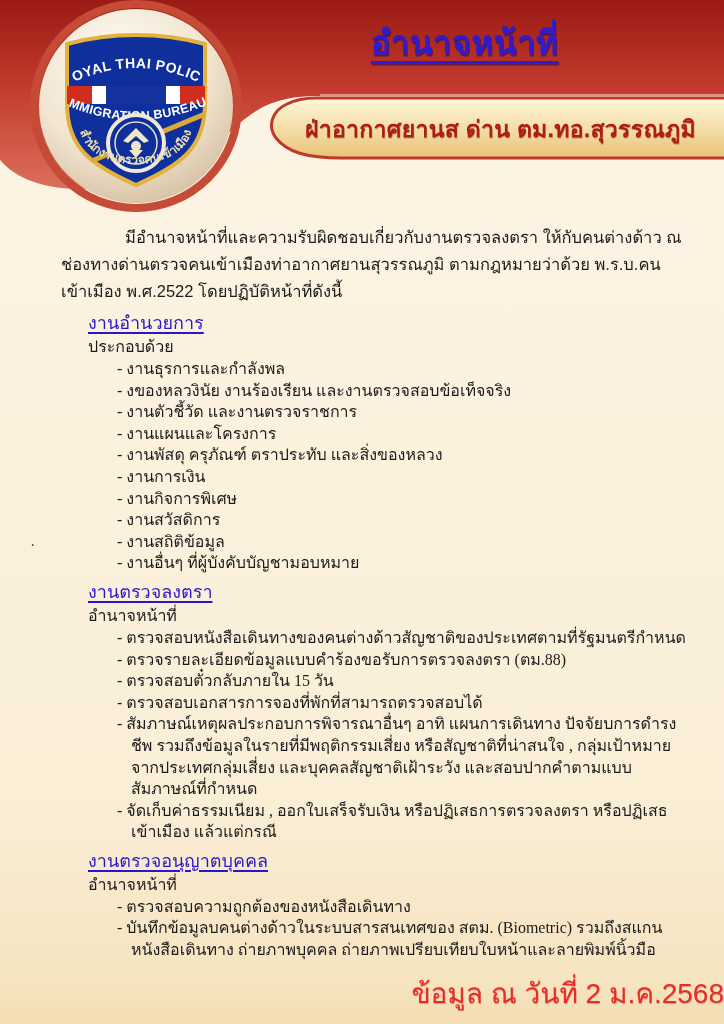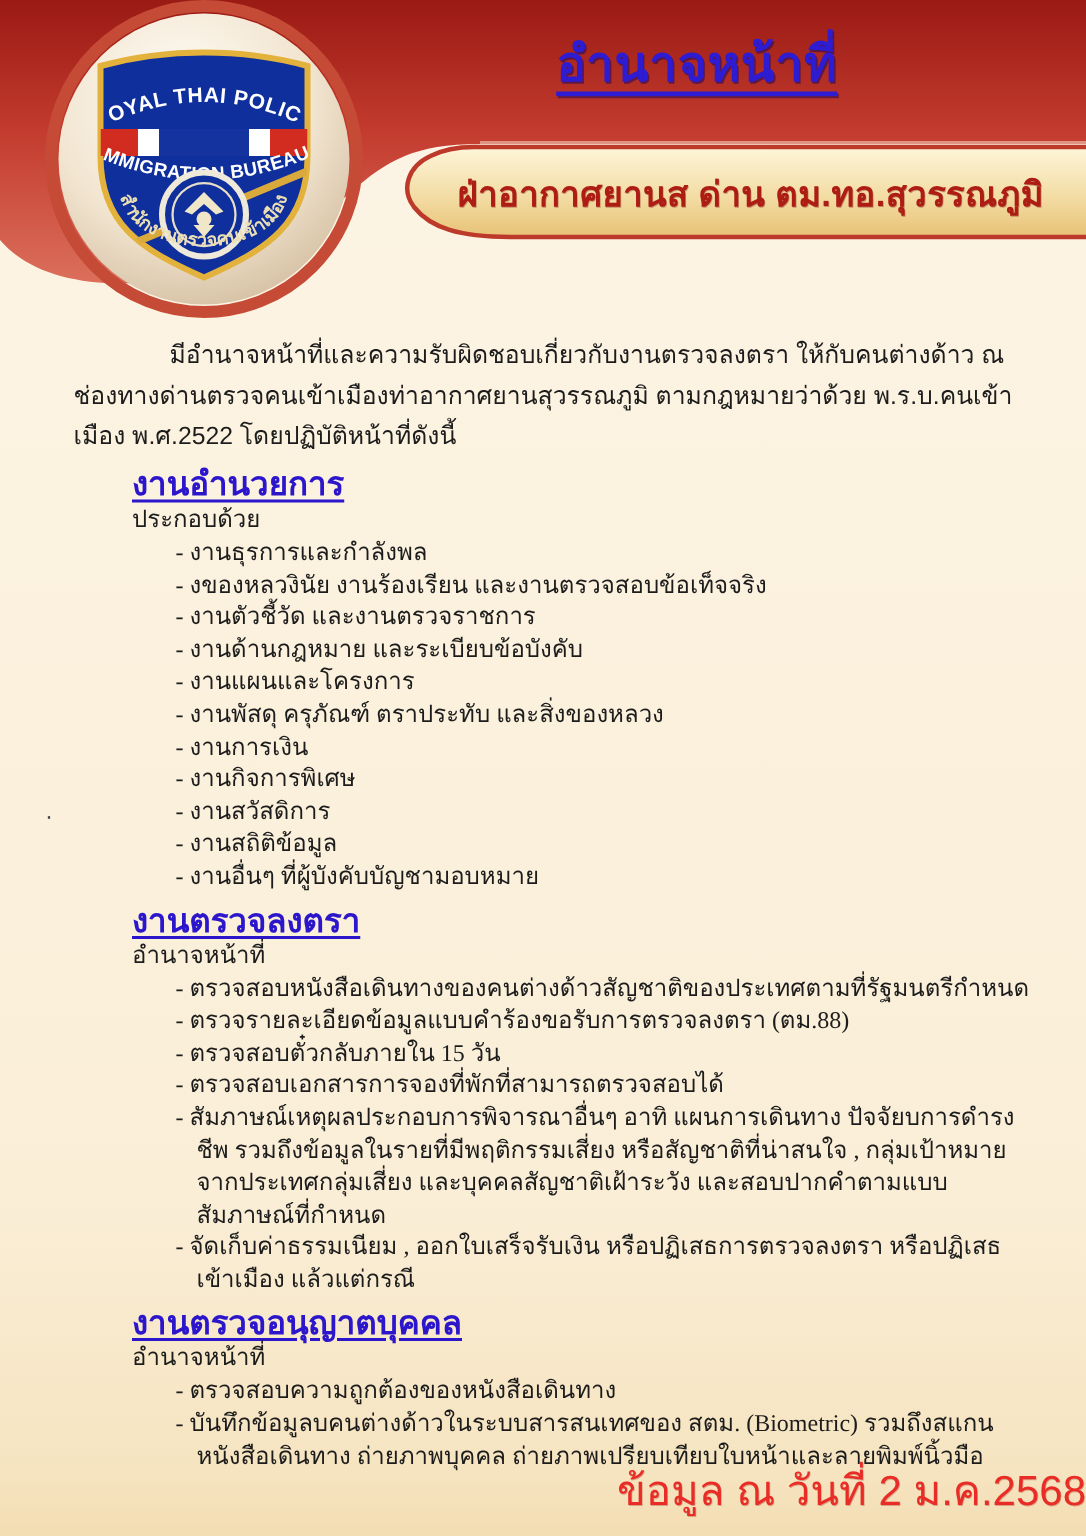--- a/index.html
+++ b/index.html
@@ -29,25 +29,25 @@
   .banner-text{
     position:absolute;top:106px;left:285px;right:8px;height:46px;
     display:flex;align-items:center;justify-content:center;
     font-size:23px;font-weight:800;
     color:#ad1d14;
     text-shadow:.5px 1px 0 rgba(120,15,8,.35);
     letter-spacing:.3px;
   }
   
   .content{position:absolute;top:212px;left:0;right:0;padding:12px 38px 0 45px;font-size:16px;}
-  .intro{margin:0 0 4px 4px;line-height:27px;text-indent:64px;font-size:16.5px;}
+  .intro{margin:0 0 4px 16px;line-height:27px;text-indent:64px;font-size:16.5px;}
   .section{margin:7px 0 0 43px;}
   .section-heading{
     margin:0 0 2px 0;
-    font-size:22px;font-weight:bold;line-height:22px;
+    font-size:18px;font-weight:normal;line-height:22px;
     color:#2b16cb;
     text-decoration:underline;
     text-decoration-thickness:1.5px;
     text-underline-offset:3px;
   }
   .section-sub{margin:0;line-height:22px;}
   ul.items{list-style:none;margin:0 0 0 29px;padding:0;font-family:Liberation Serif, serif;}
   ul.items li{
     line-height:21.6px;
     padding-left:14px;text-indent:-14px;
@@ -146,21 +146,20 @@
     <p class="intro">มีอำนาจหน้าที่และความรับผิดชอบเกี่ยวกับงานตรวจลงตรา ให้กับคนต่างด้าว ณ ช่องทางด่านตรวจคนเข้าเมืองท่าอากาศยานสุวรรณภูมิ ตามกฎหมายว่าด้วย พ.ร.บ.คนเข้าเมือง พ.ศ.2522 โดยปฏิบัติหน้าที่ดังนี้</p>
 
     <div class="section">
       <div class="section-heading">งานอำนวยการ</div>
       <p class="section-sub">ประกอบด้วย</p>
       <ul class="items">
 
       <li>- งานธุรการและกำลังพล</li>
           <li>- งของหลวงินัย งานร้องเรียน และงานตรวจสอบข้อเท็จจริง</li>
           <li>- งานตัวชี้วัด และงานตรวจราชการ</li>
-          <li>- งานด้านกฎหมาย และระเบียบข้อบังคับ</li>
           <li>- งานแผนและโครงการ</li>
           <li>- งานพัสดุ ครุภัณฑ์ ตราประทับ และสิ่งของหลวง</li>
           <li>- งานการเงิน</li>
           <li>- งานกิจการพิเศษ</li>
           <li>- งานสวัสดิการ</li>
           <li>- งานสถิติข้อมูล</li>
           <li>- งานอื่นๆ ที่ผู้บังคับบัญชามอบหมาย</li>
         </ul>
     </div>
 

